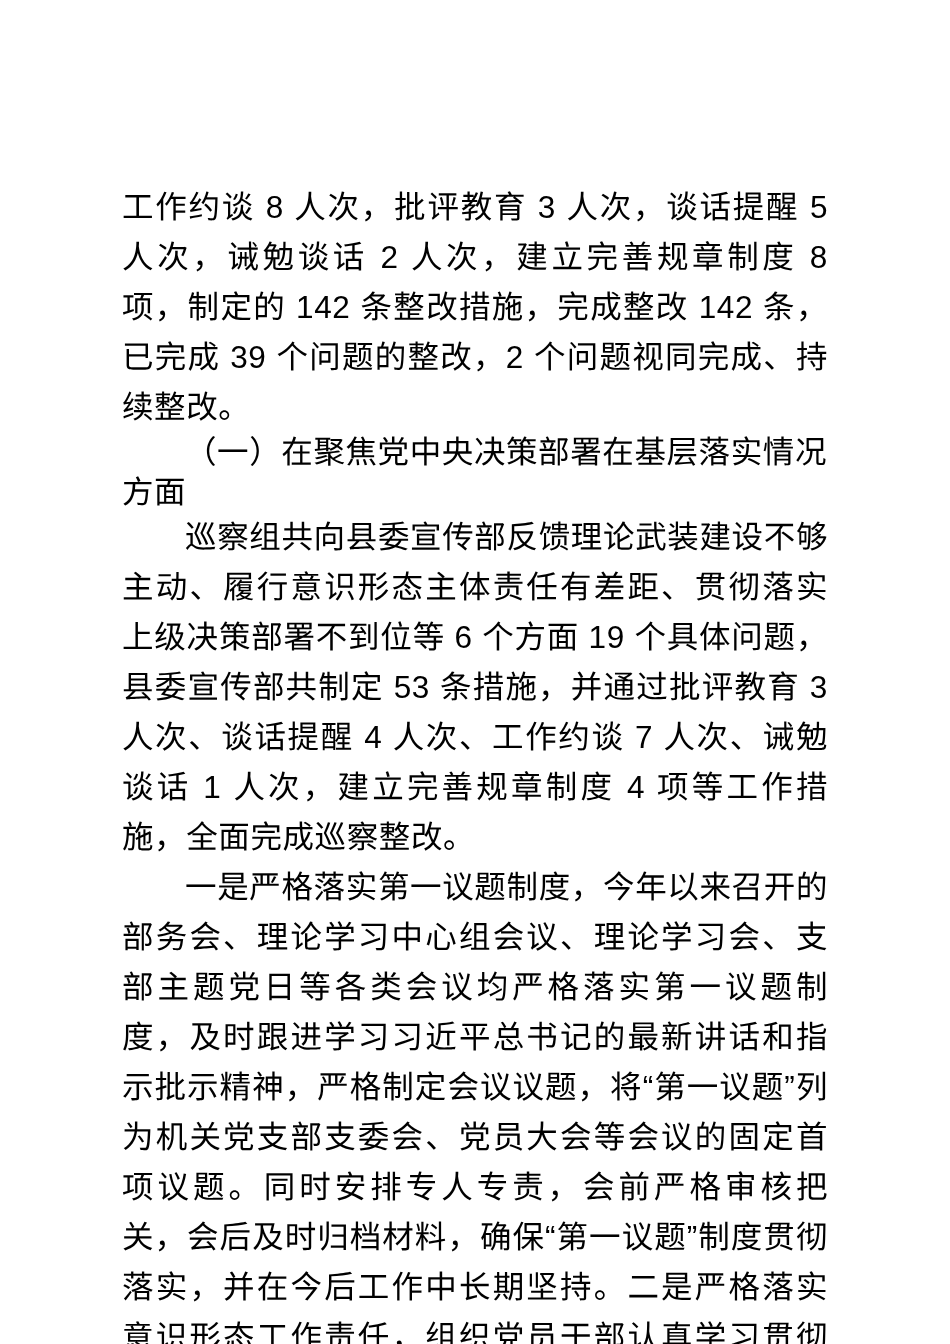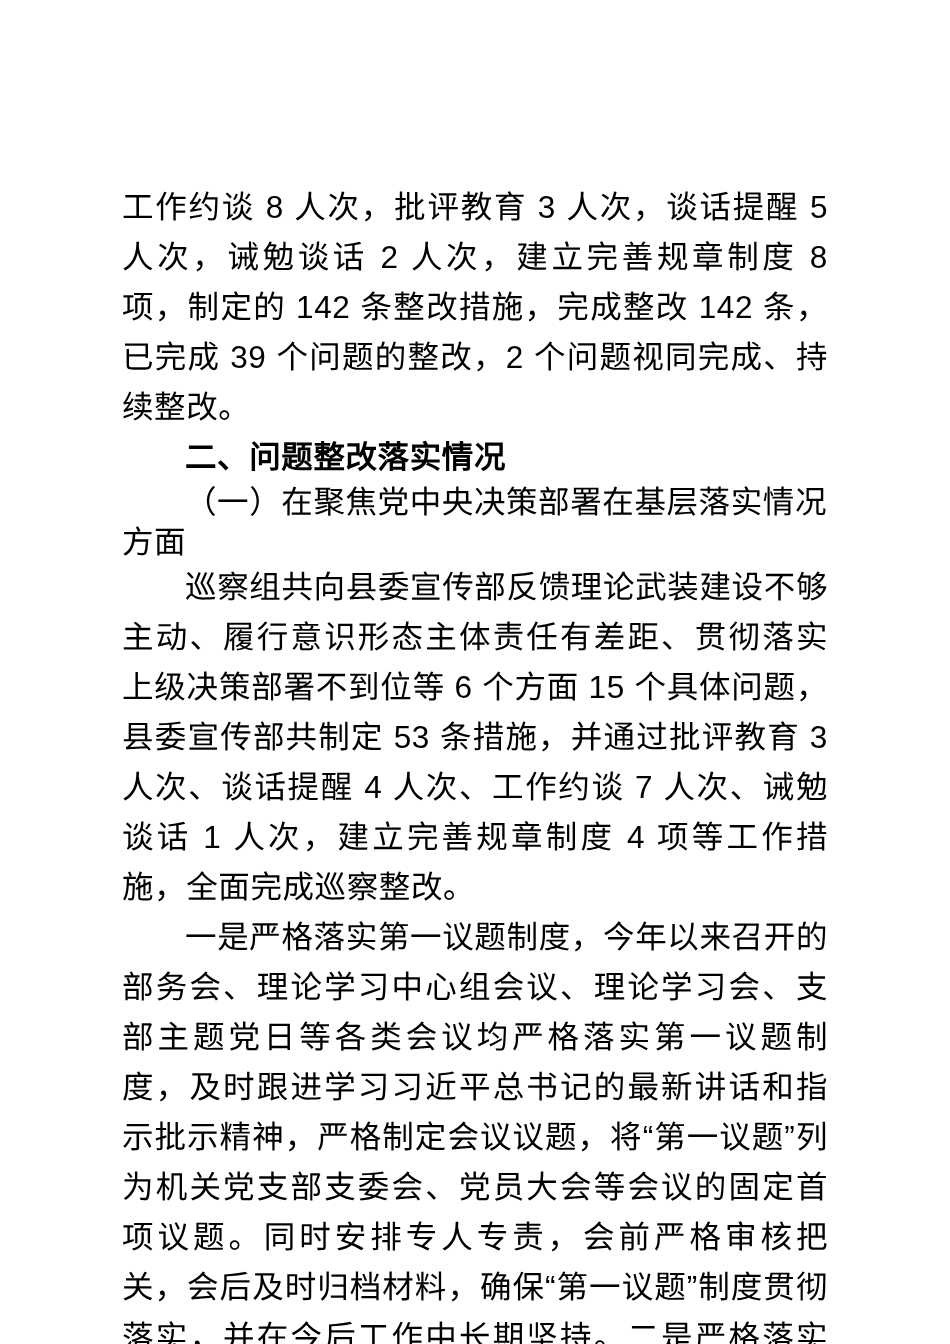--- a/index.html
+++ b/index.html
@@ -63,22 +63,21 @@
   }
 </style>
 </head>
 <body>
 
 <div class="page">
   <div class="content">
 
     <p class="para para-cont">工作约谈 8 人次，批评教育 3 人次，谈话提醒 5 人次，诫勉谈话 2 人次，建立完善规章制度 8 项，制定的 142 条整改措施，完成整改 142 条，已完成 39 个问题的整改，2 个问题视同完成、持续整改。</p>
 
-    <p class="heading">二、问题整改落实情况</p>
 
     <p class="subheading">（一）在聚焦党中央决策部署在基层落实情况方面</p>
 
-    <p class="para para-indent">巡察组共向县委宣传部反馈理论武装建设不够主动、履行意识形态主体责任有差距、贯彻落实上级决策部署不到位等 6 个方面 15 个具体问题，县委宣传部共制定 53 条措施，并通过批评教育 3 人次、谈话提醒 4 人次、工作约谈 7 人次、诫勉谈话 1 人次，建立完善规章制度 4 项等工作措施，全面完成巡察整改。</p>
+    <p class="para para-indent">巡察组共向县委宣传部反馈理论武装建设不够主动、履行意识形态主体责任有差距、贯彻落实上级决策部署不到位等 6 个方面 19 个具体问题，县委宣传部共制定 53 条措施，并通过批评教育 3 人次、谈话提醒 4 人次、工作约谈 7 人次、诫勉谈话 1 人次，建立完善规章制度 4 项等工作措施，全面完成巡察整改。</p>
 
     <p class="para para-indent">一是严格落实第一议题制度，今年以来召开的部务会、理论学习中心组会议、理论学习会、支部主题党日等各类会议均严格落实第一议题制度，及时跟进学习习近平总书记的最新讲话和指示批示精神，严格制定会议议题，将“第一议题”列为机关党支部支委会、党员大会等会议的固定首项议题。同时安排专人专责，会前严格审核把关，会后及时归档材料，确保“第一议题”制度贯彻落实，并在今后工作中长期坚持。二是严格落实意识形态工作责任，组织党员干部认真学习贯彻习近平总</p>
 
   </div>
 </div>
 
 </body></html>

